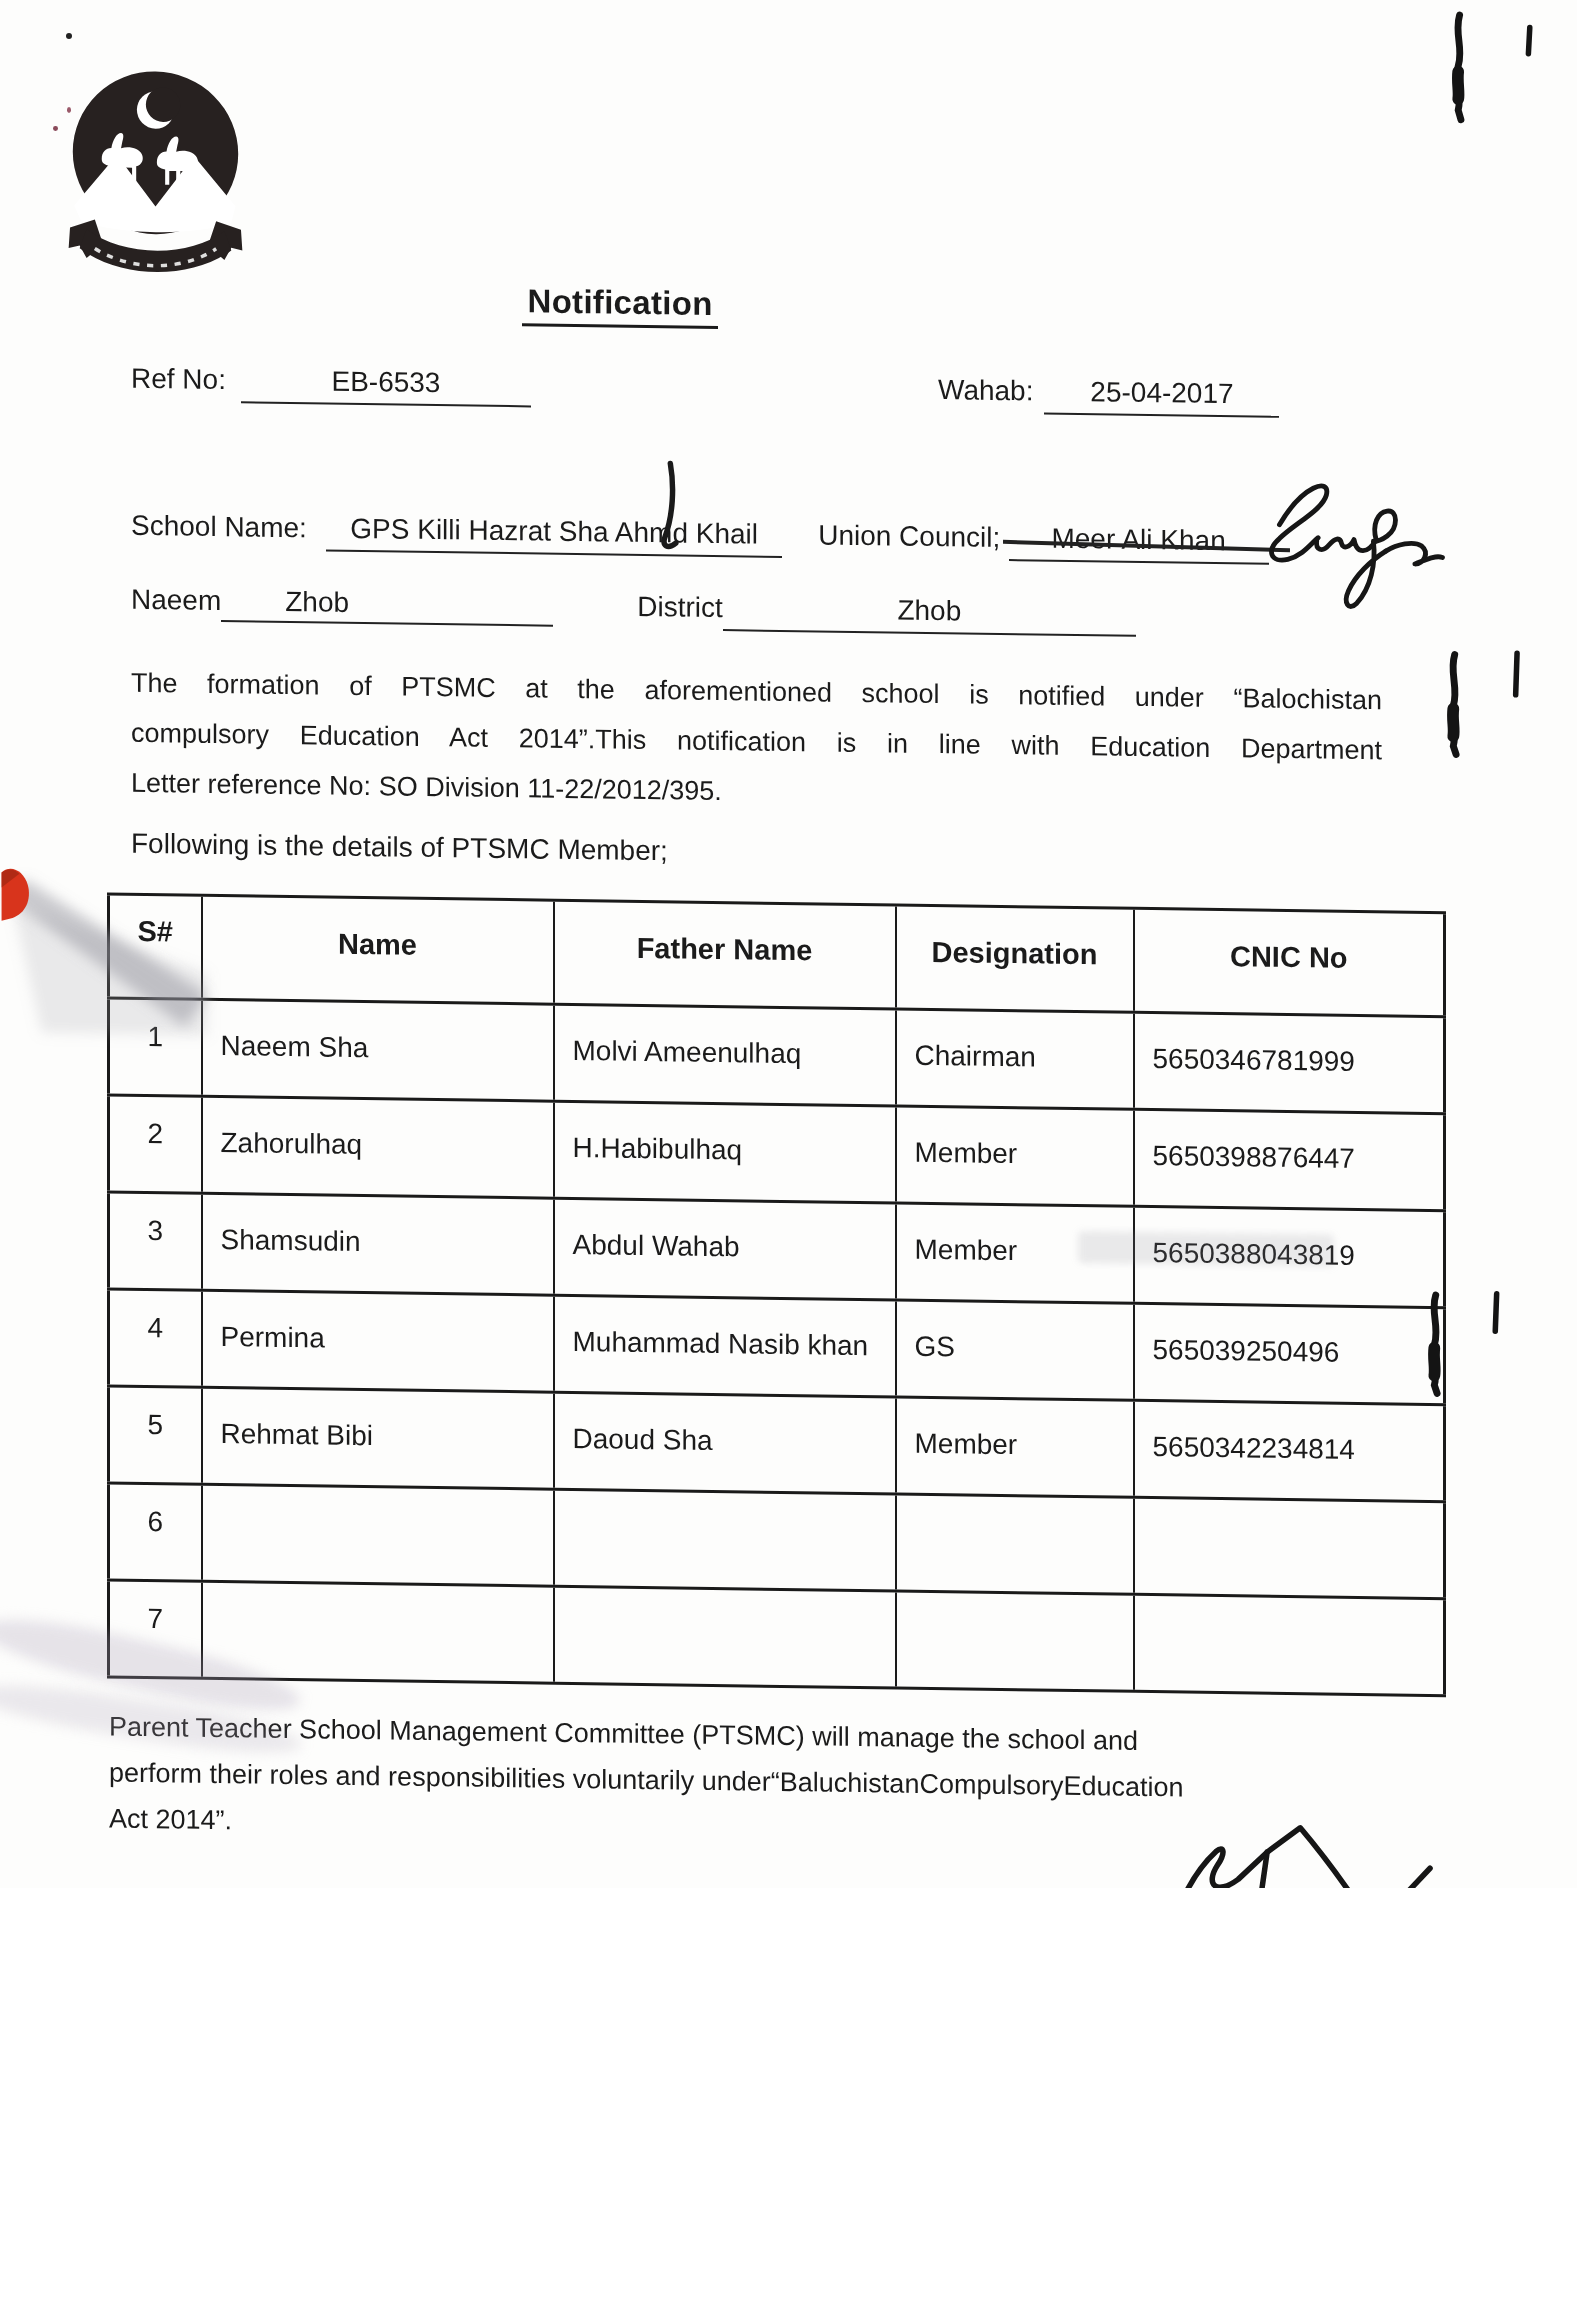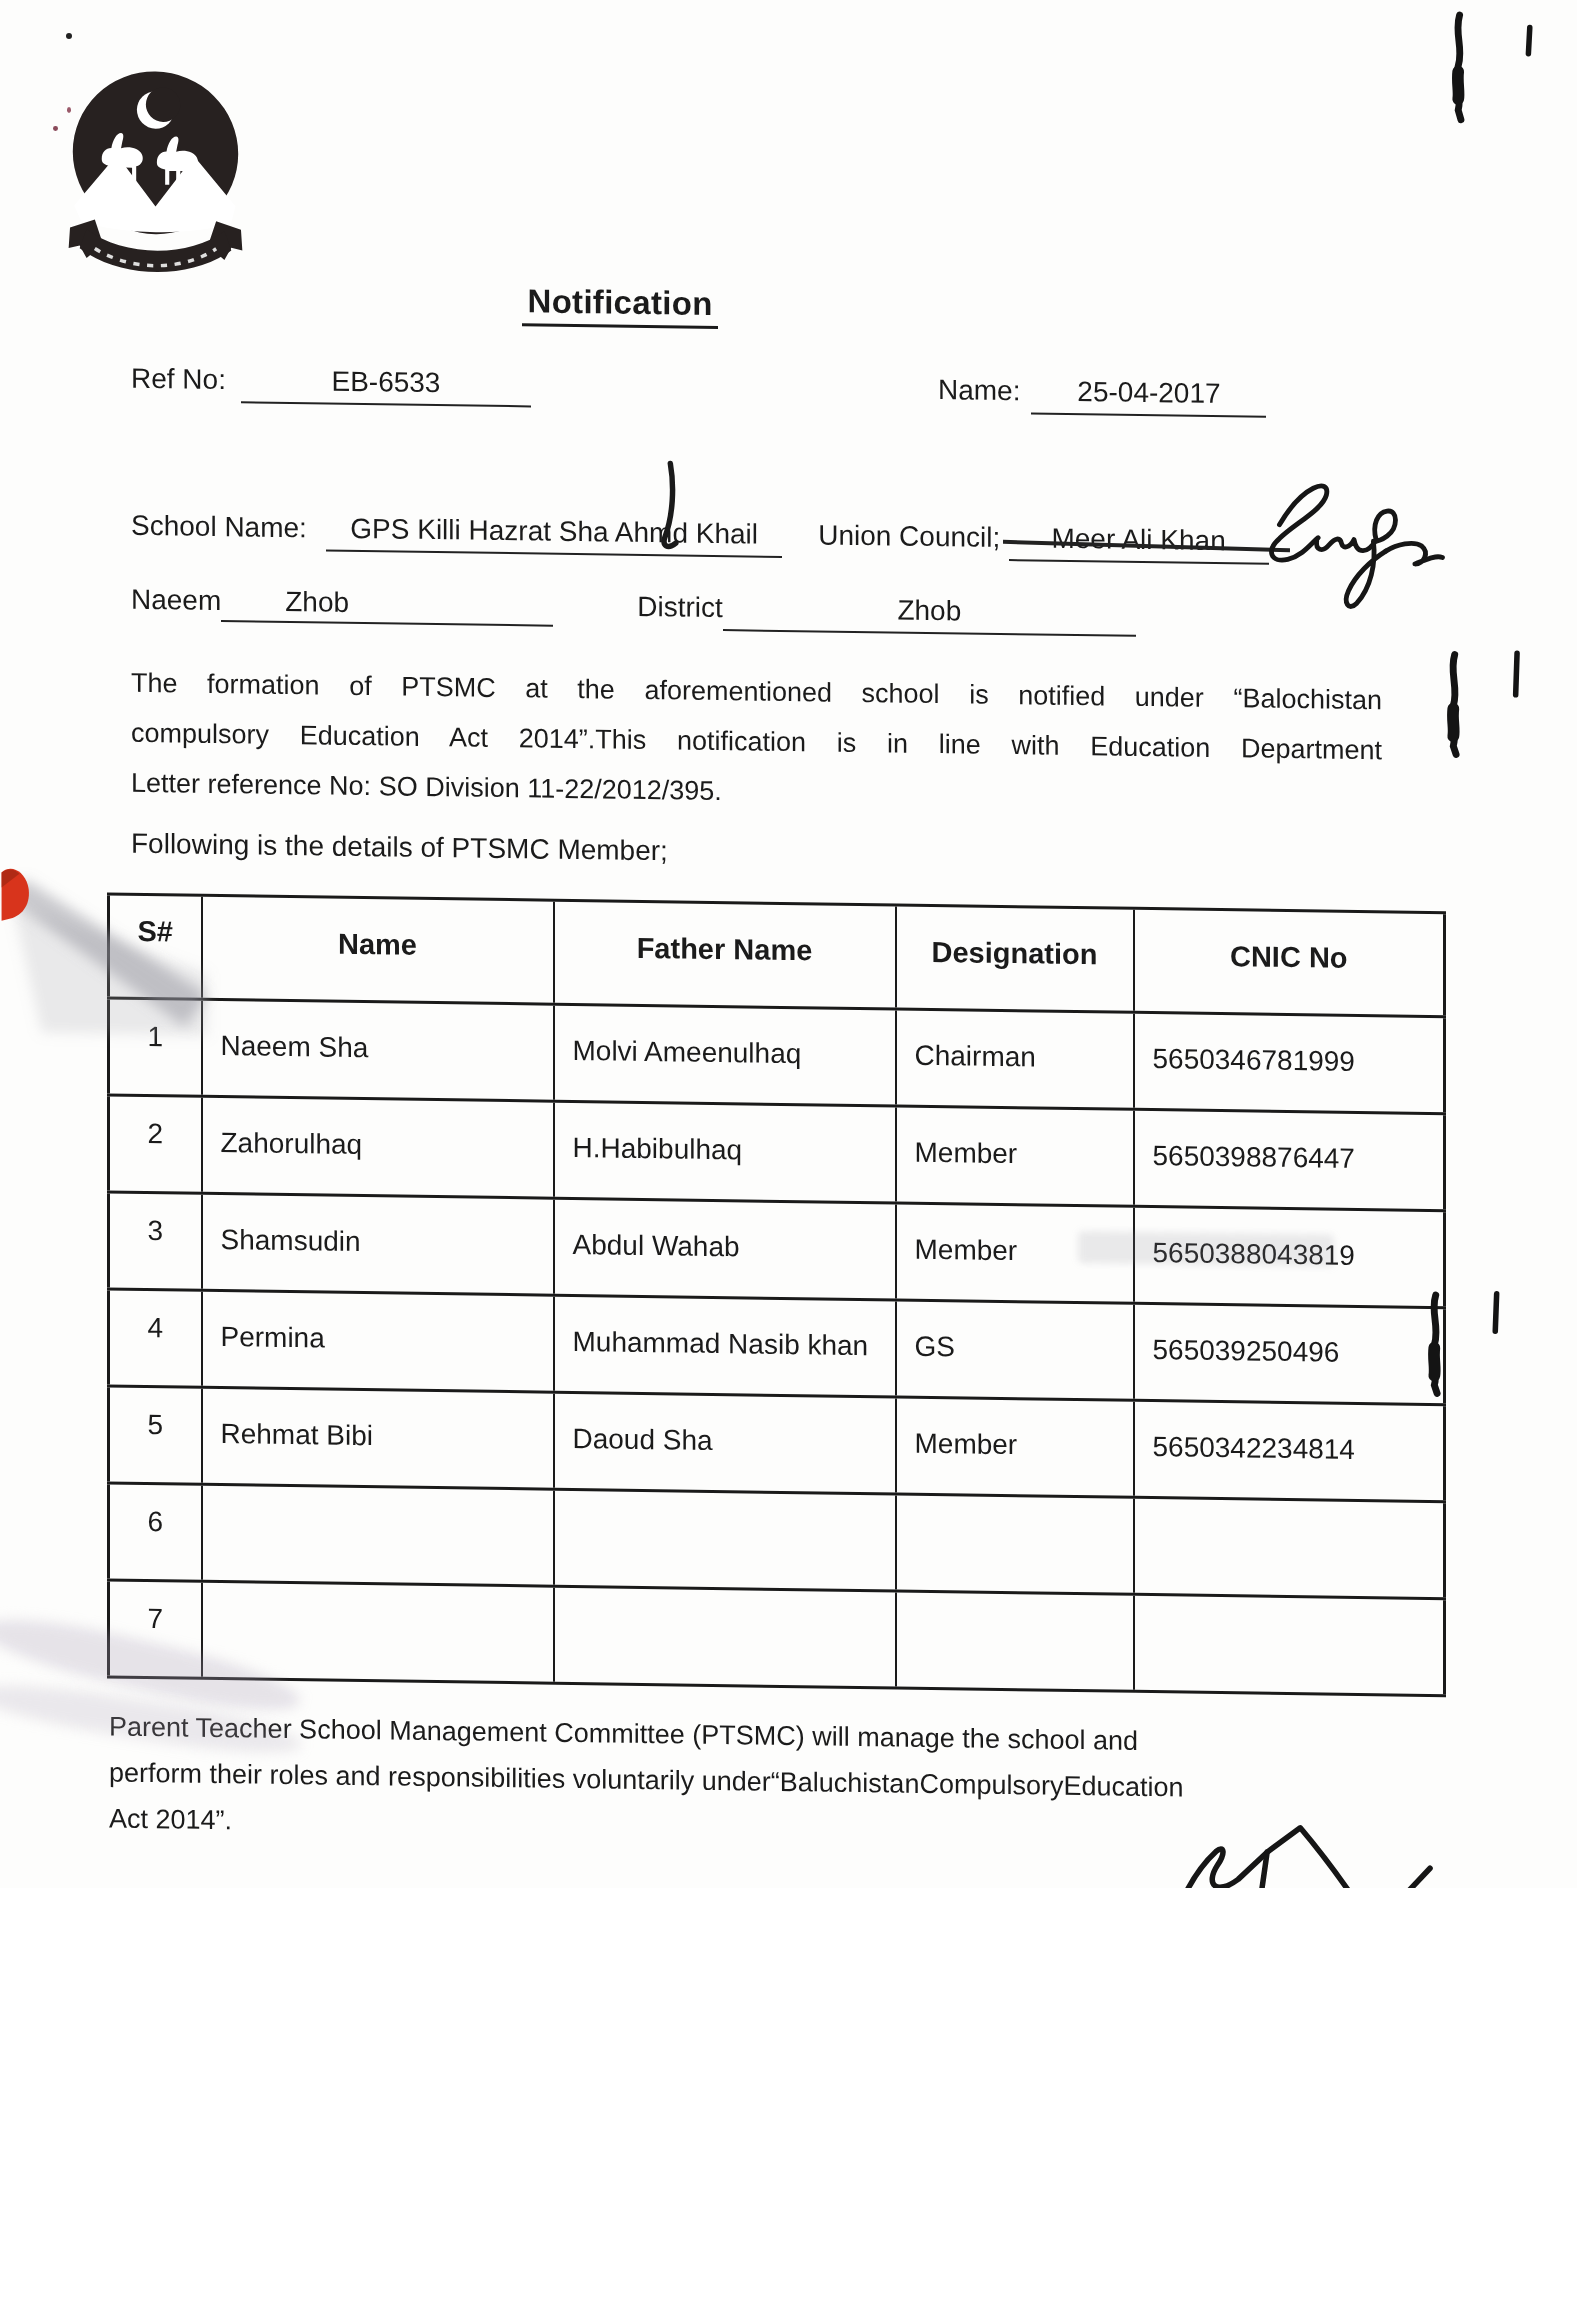--- a/index.html
+++ b/index.html
@@ -82,21 +82,21 @@
     <div class="abs" style="left:522px;top:275px;">
       <span class="title">Notification</span>
     </div>
 
     <div class="abs frow" style="left:131px;top:361px;">
       <span class="lbl">Ref No:</span>
       <span class="blank" style="width:290px;margin-left:15px;">EB-6533</span>
     </div>
 
     <div class="abs frow" style="left:938px;top:361px;">
-      <span class="lbl">Name:</span>
+      <span class="lbl">Wahab:</span>
       <span class="blank" style="width:235px;margin-left:11px;">25-04-2017</span>
     </div>
 
     <div class="abs frow" style="left:131px;top:508px;">
       <span class="lbl">School Name:</span>
       <span class="blank" style="width:456px;margin-left:19.3px;">GPS Killi Hazrat Sha Ahmd Khail</span>
       <span class="lbl" style="margin-left:36px;">Union Council;</span>
       <span class="blank struck" style="width:260px;margin-left:8.3px;">Meer Ali Khan</span>
     </div>
 

